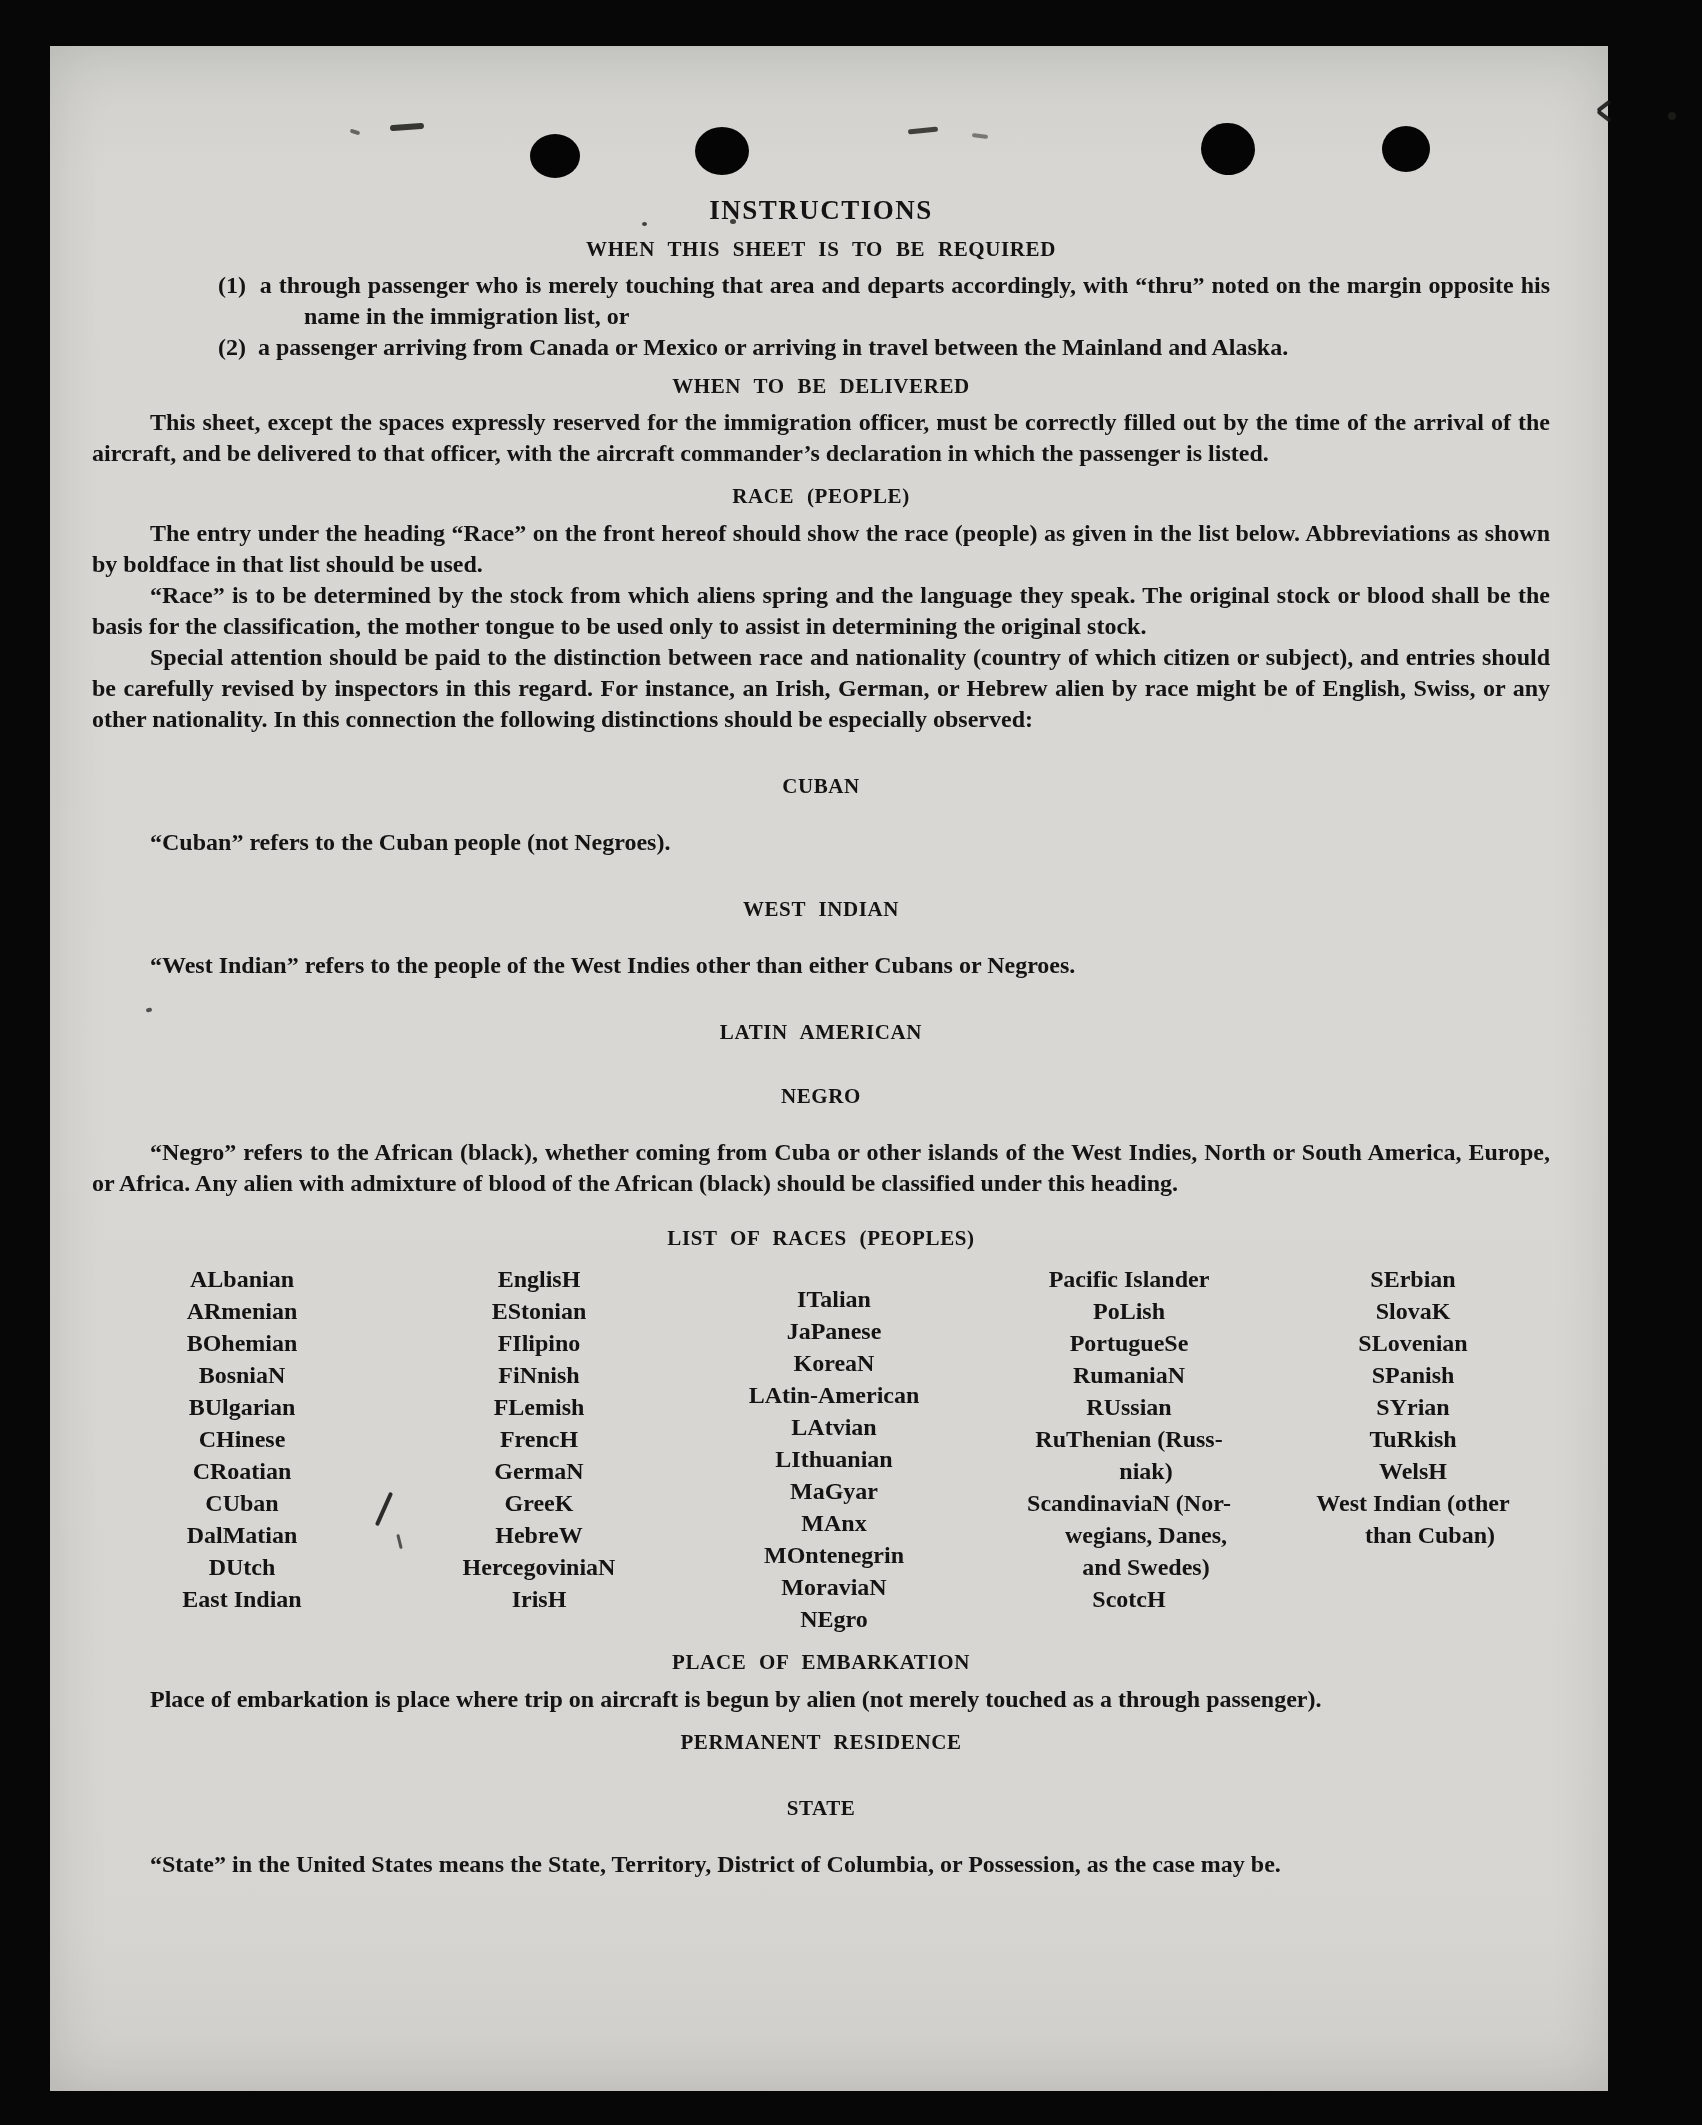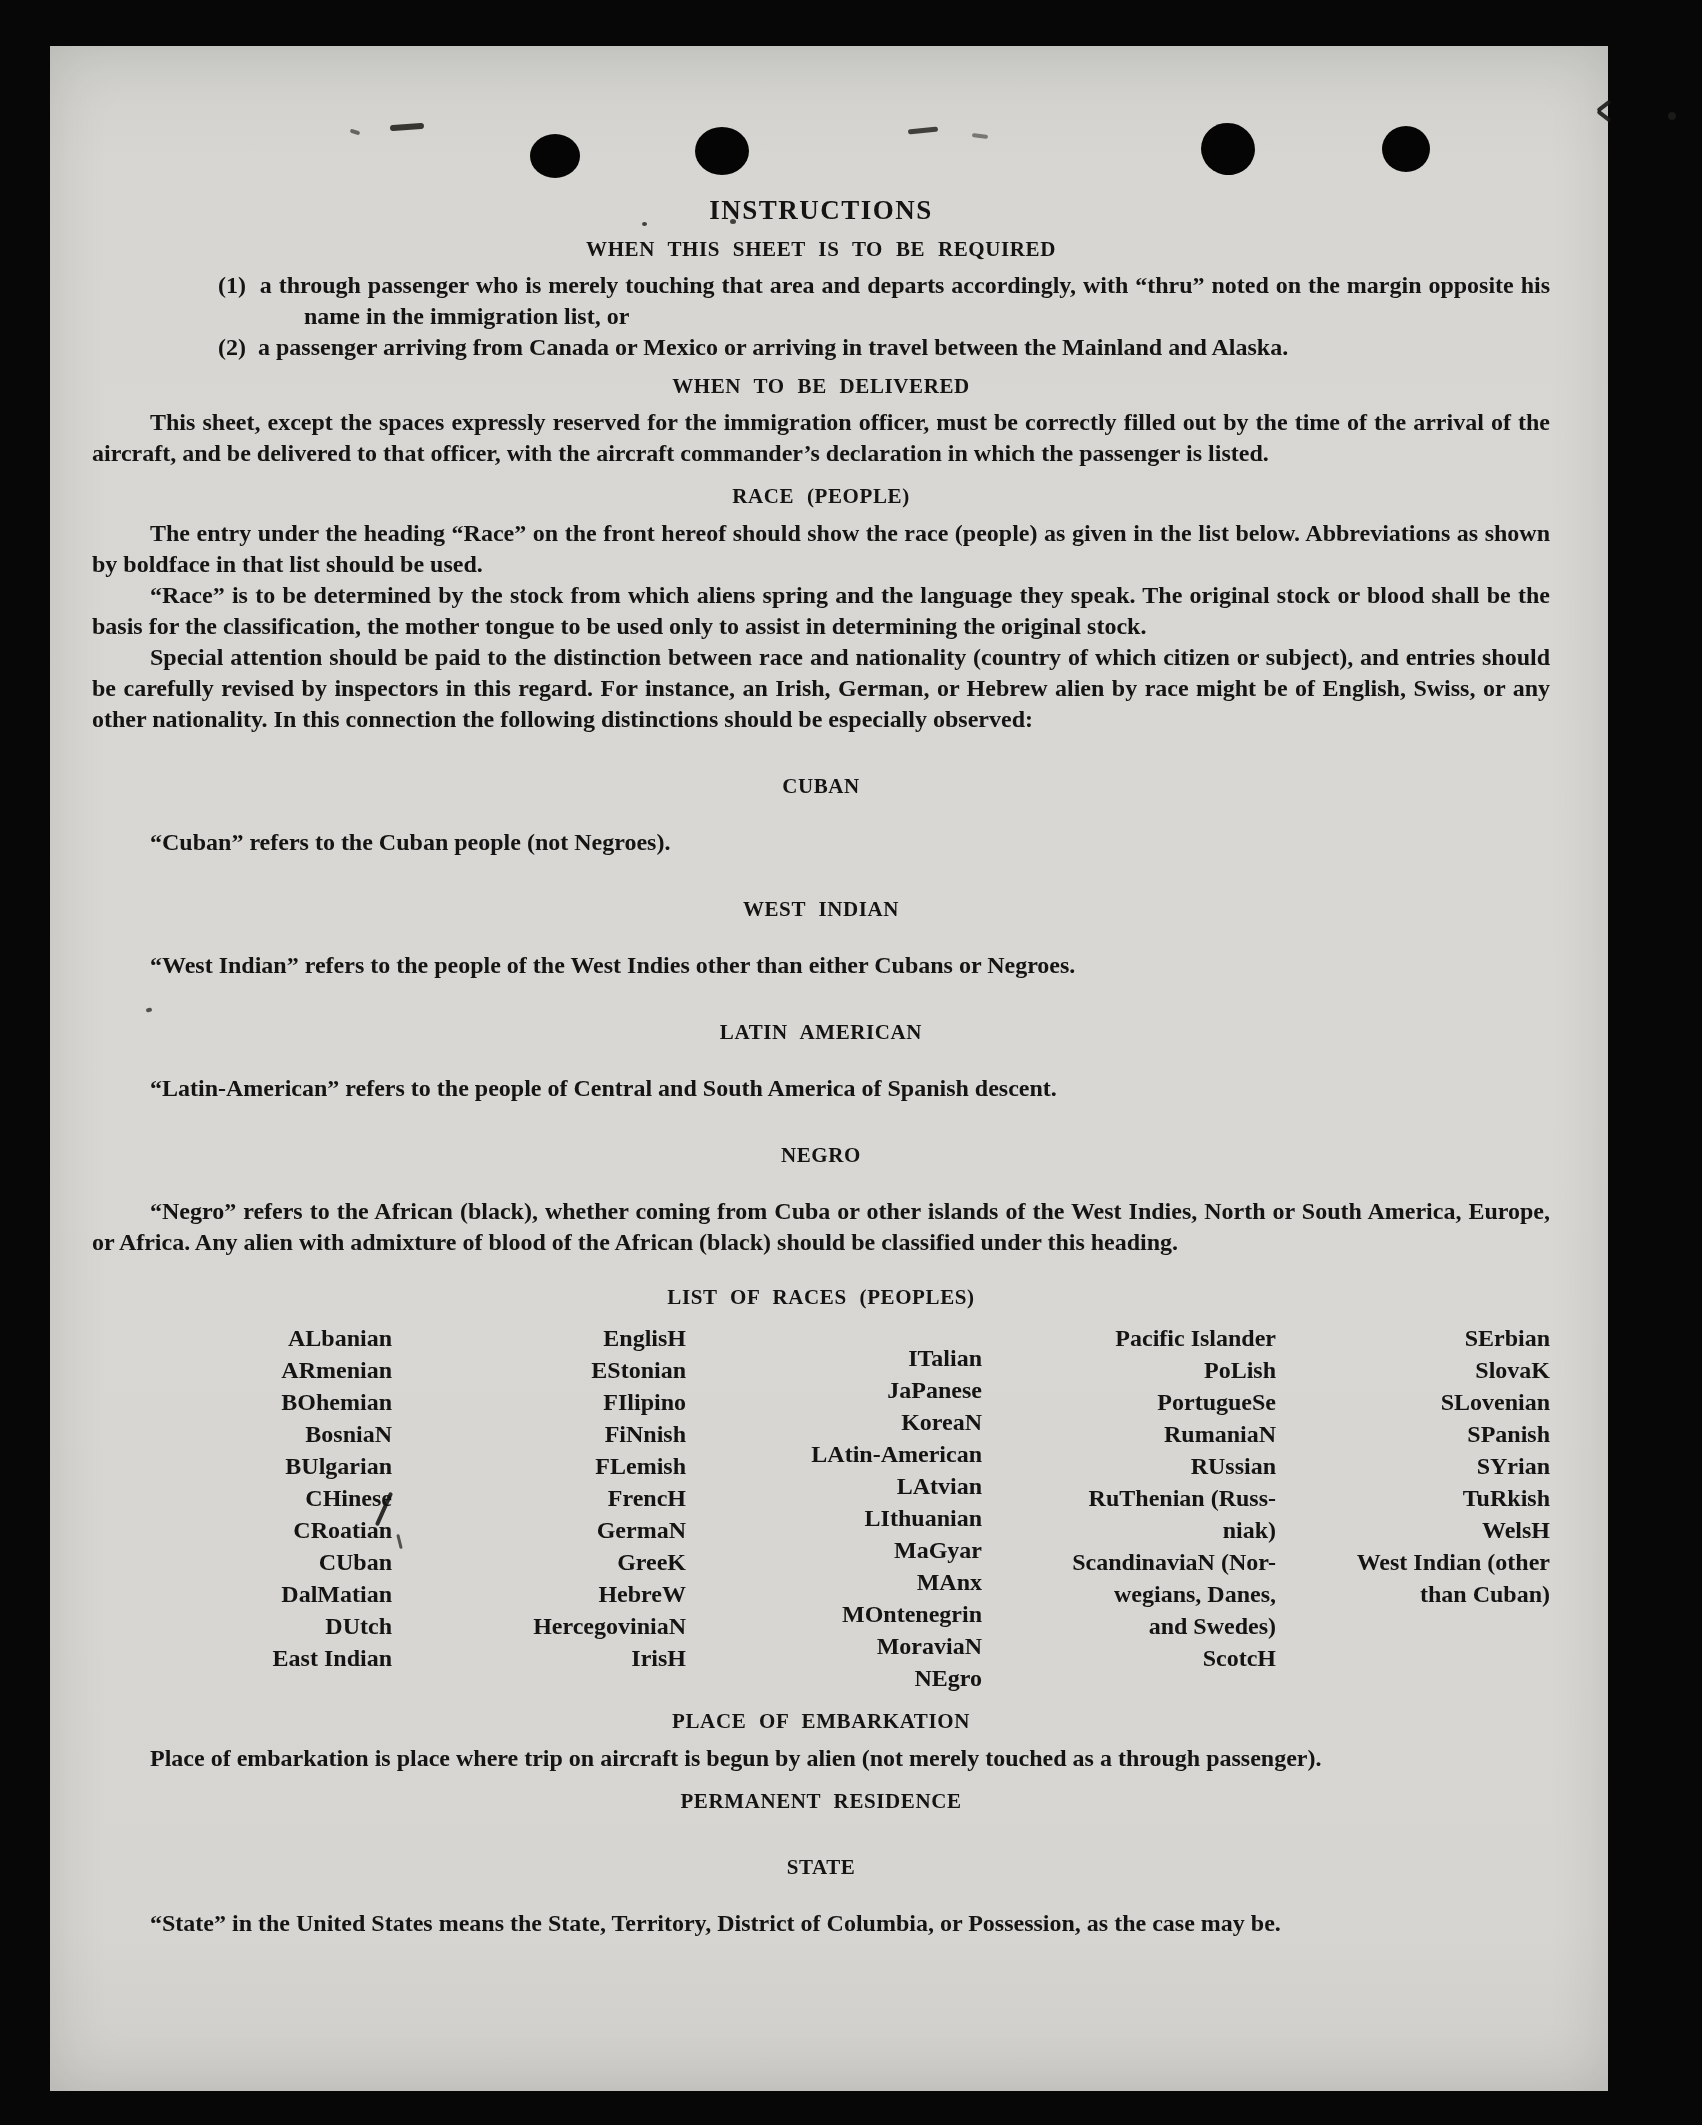--- a/index.html
+++ b/index.html
@@ -90,21 +90,21 @@
   }
   p.numitem {
     padding-left: 212px;
     text-indent: -86px;
     text-align: justify;
   }
   .races {
     display: flex;
     flex-direction: row;
     align-items: flex-start;
-    text-align: right;
+    text-align: center;
     line-height: 32px;
   }
   .race-col { flex: 0 0 auto; }
   .race-col.c1 { width: 300px; }
   .race-col.c2 { width: 294px; }
   .race-col.c3 { width: 296px; margin-top: 20px; }
   .race-col.c4 { width: 294px; }
   .race-col.c5 { width: 274px; }
   .race-line { white-space: nowrap; }
   .race-line.cont { padding-left: 34px; }
@@ -149,21 +149,20 @@
       <p>“Race” is to be determined by the stock from which aliens spring and the language they speak.  The original stock or blood shall be the basis for the classification, the mother tongue to be used only to assist in determining the original stock.</p>
       <p>Special attention should be paid to the distinction between race and nationality (country of which citizen or subject), and entries should be carefully revised by inspectors in this regard.  For instance, an Irish, German, or Hebrew alien by race might be of English, Swiss, or any other nationality.  In this connection the following distinctions should be especially observed:</p>
 
       <h2 class="spaced">CUBAN</h2>
       <p>“Cuban” refers to the Cuban people (not Negroes).</p>
 
       <h2 class="spaced">WEST INDIAN</h2>
       <p>“West Indian” refers to the people of the West Indies other than either Cubans or Negroes.</p>
 
       <h2 class="spaced">LATIN AMERICAN</h2>
-      <p>“Latin-American” refers to the people of Central and South America of Spanish descent.</p>
 
       <h2 class="spaced">NEGRO</h2>
       <p>“Negro” refers to the African (black), whether coming from Cuba or other islands of the West Indies, North or South America, Europe, or Africa.  Any alien with admixture of blood of the African (black) should be classified under this heading.</p>
 
       <h2 class="races-h">LIST OF RACES (PEOPLES)</h2>
       <div class="races">
         <div class="race-col c1">
             <div class="race-line">ALbanian</div>
             <div class="race-line">ARmenian</div>
             <div class="race-line">BOhemian</div>

